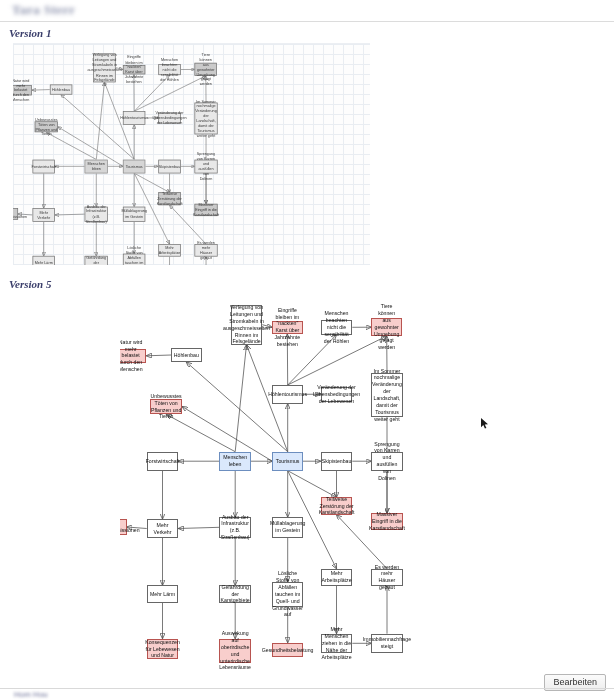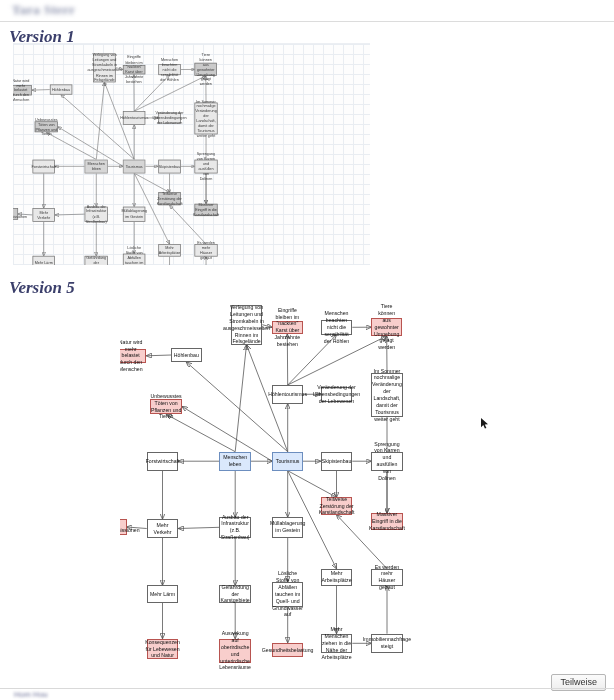--- a/index.html
+++ b/index.html
@@ -30,21 +30,21 @@
     filter: blur(2.2px);
     letter-spacing: .5px;
     white-space: nowrap;
   }
 
   
   .version-head {
     position: absolute;
     font-family: "Liberation Serif", serif;
     font-style: italic; font-weight: bold;
-    font-size: 17px;
+    font-size: 11px;
     color: #3b3f6b;
     white-space: nowrap;
   }
   #v1-head { left: 9px; top: 27px; }
   #v2-head { left: 9px; top: 278px; }
 
   
   #v1-wrap {
     position: absolute; left: 13px; top: 43px;
     width: 357px; height: 222px;
@@ -403,16 +403,16 @@
           <span>Immobiliennachfrage steigt</span>
         </div>
       </div>
   </div>
 
   <svg id="cursor" viewBox="0 0 8 11">
     <polygon points="0,0 0,9.2 2.3,7.1 3.9,10.6 5.4,9.9 3.8,6.5 7,6.3" fill="#1a1a1a"></polygon>
   </svg>
 
   <div class="footer-blur">Hom  Hou</div>
-  <button id="edit-button">Teilweise</button>
+  <button id="edit-button">Bearbeiten</button>
   <div class="bottom-rule"></div>
 
 </div>
 
 </body></html>

